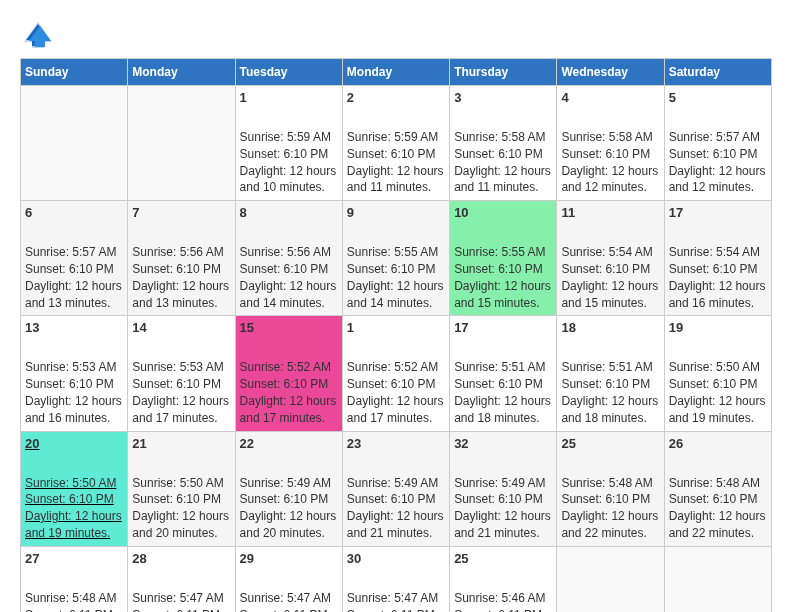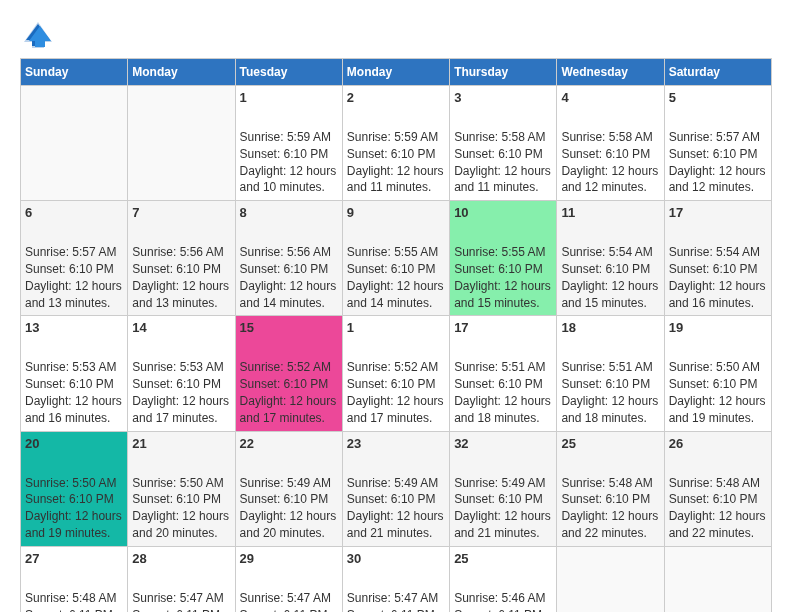--- a/index.html
+++ b/index.html
@@ -233,21 +233,21 @@
 Daylight: 12 hours and 18 minutes.</div>
         </td>
         <td style="background: rgb(255, 255, 255);">
           <div class="day-number">19</div>
           <div class="day-info" style="white-space: pre-line;">Sunrise: 5:50 AM
 Sunset: 6:10 PM
 Daylight: 12 hours and 19 minutes.</div>
         </td>
       </tr>
       <tr>
-        <td style="background: #14b8a6;">
+        <td style="background: #5eead4; text-decoration: underline;">
           <div class="day-number">20</div>
           <div class="day-info" style="white-space: pre-line;">Sunrise: 5:50 AM
 Sunset: 6:10 PM
 Daylight: 12 hours and 19 minutes.</div>
         </td>
         <td style="background: rgb(245, 245, 245);">
           <div class="day-number">21</div>
           <div class="day-info" style="white-space: pre-line;">Sunrise: 5:50 AM
 Sunset: 6:10 PM
 Daylight: 12 hours and 20 minutes.</div>

